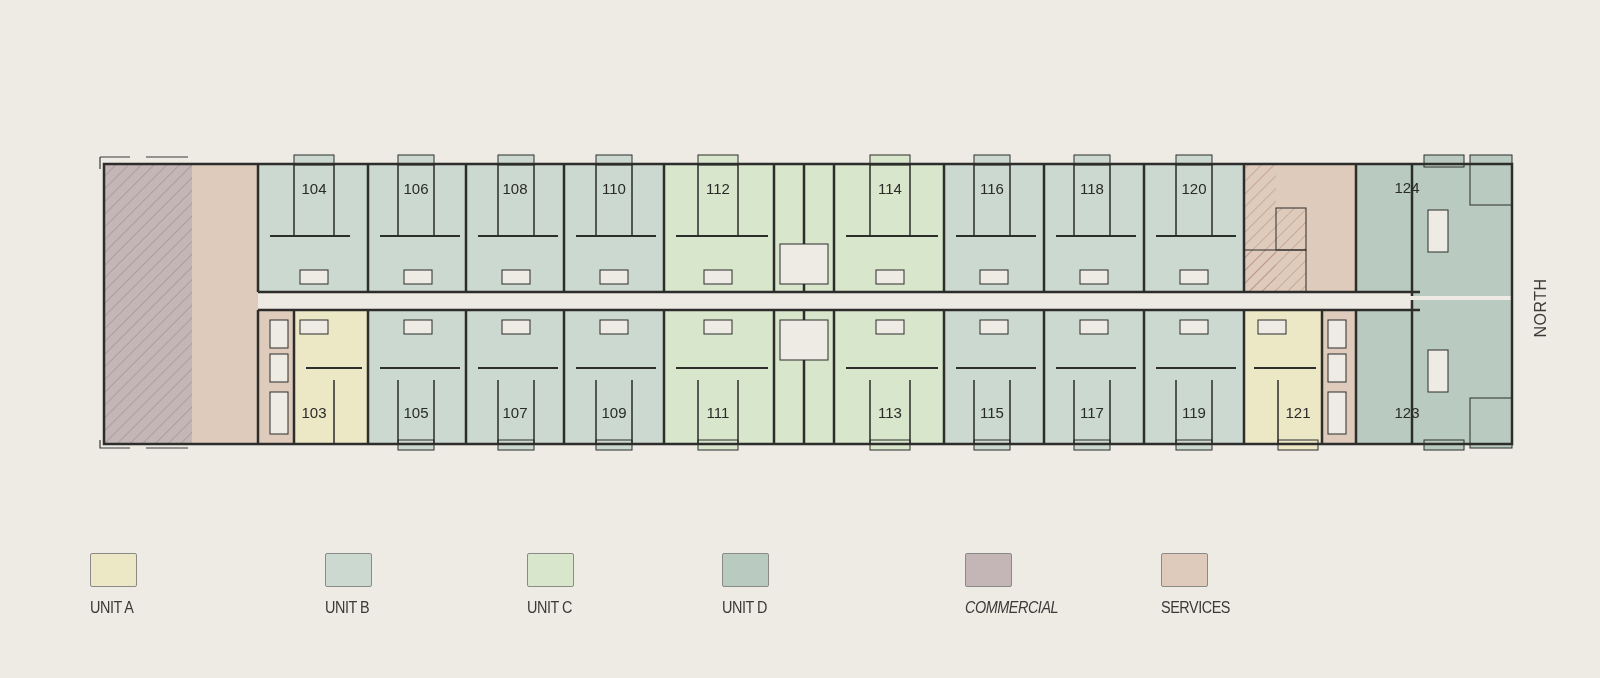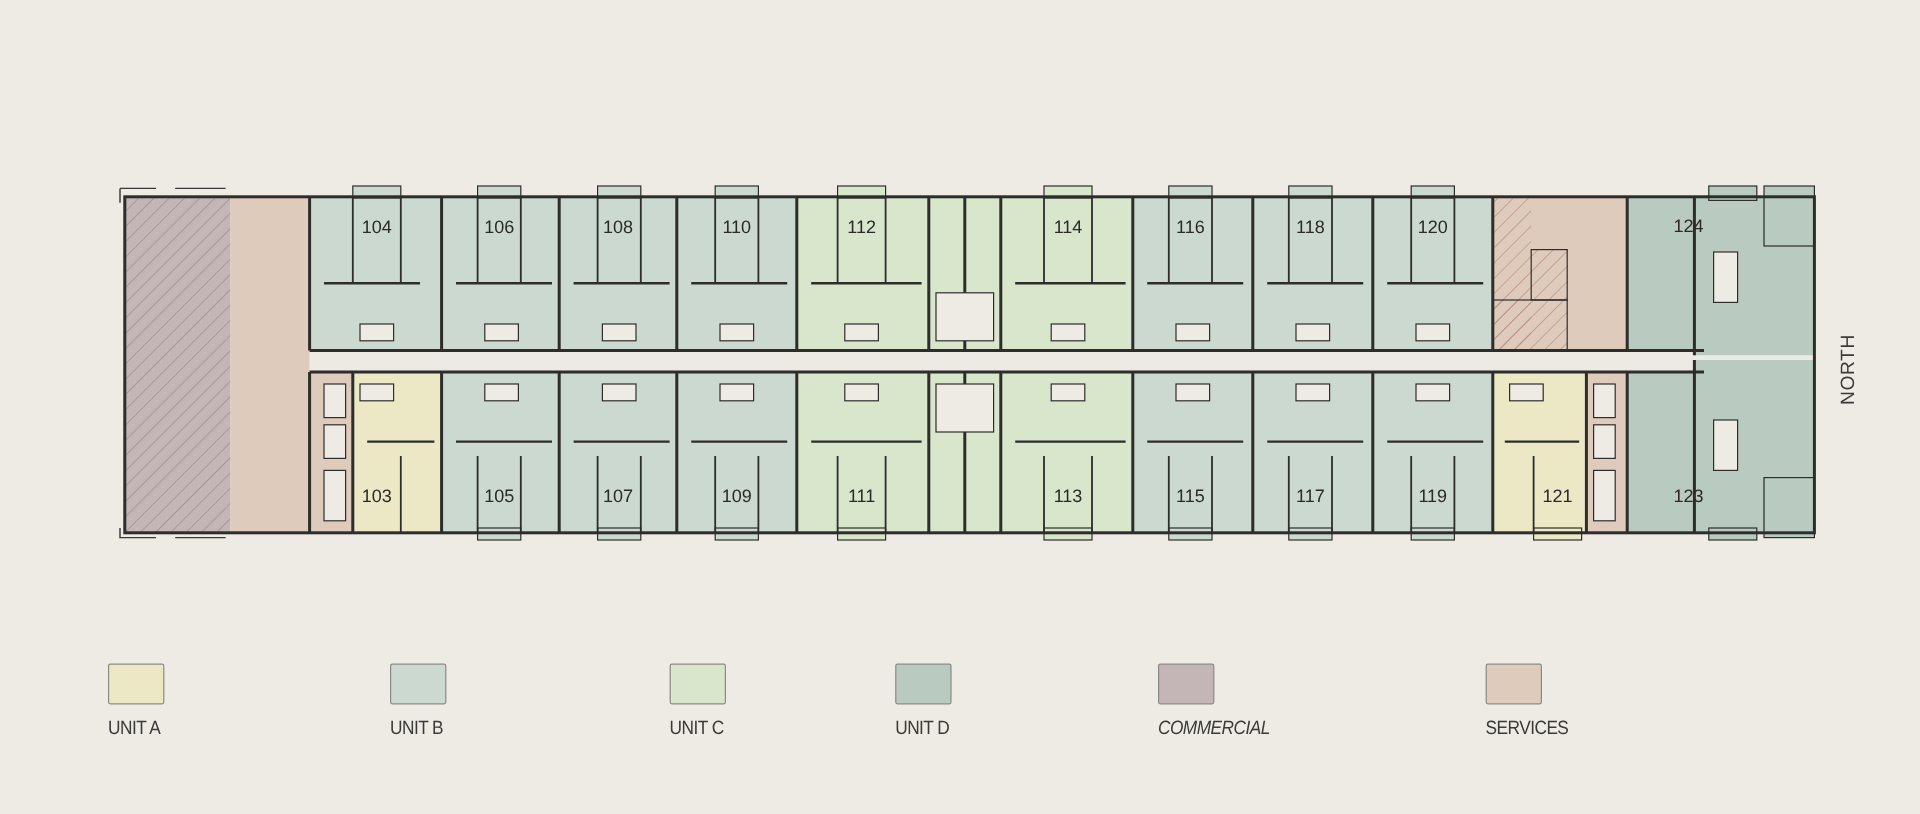--- a/index.html
+++ b/index.html
@@ -169,29 +169,29 @@
 
 <div class="legend">
   <div class="legend-item" style="left:90px;">
     <div class="swatch" style="background:#ece8c6;"></div>
     <div class="legend-label">UNIT A</div>
   </div>
   <div class="legend-item" style="left:325px;">
     <div class="swatch" style="background:#cbd9d0;"></div>
     <div class="legend-label">UNIT B</div>
   </div>
-  <div class="legend-item" style="left:558px;">
+  <div class="legend-item" style="left:527px;">
     <div class="swatch" style="background:#d8e6cc;"></div>
     <div class="legend-label">UNIT C</div>
   </div>
-  <div class="legend-item" style="left:746px;">
+  <div class="legend-item" style="left:722px;">
     <div class="swatch" style="background:#b9cbc0;"></div>
     <div class="legend-label">UNIT D</div>
   </div>
   <div class="legend-item" style="left:965px;font-style:italic;">
     <div class="swatch" style="background:#c4b6b6;"></div>
     <div class="legend-label">COMMERCIAL</div>
   </div>
-  <div class="legend-item" style="left:1238px;">
+  <div class="legend-item" style="left:1161px;">
     <div class="swatch" style="background:#dfcbbc;"></div>
     <div class="legend-label">SERVICES</div>
   </div>
 </div>
 
 </body></html>

